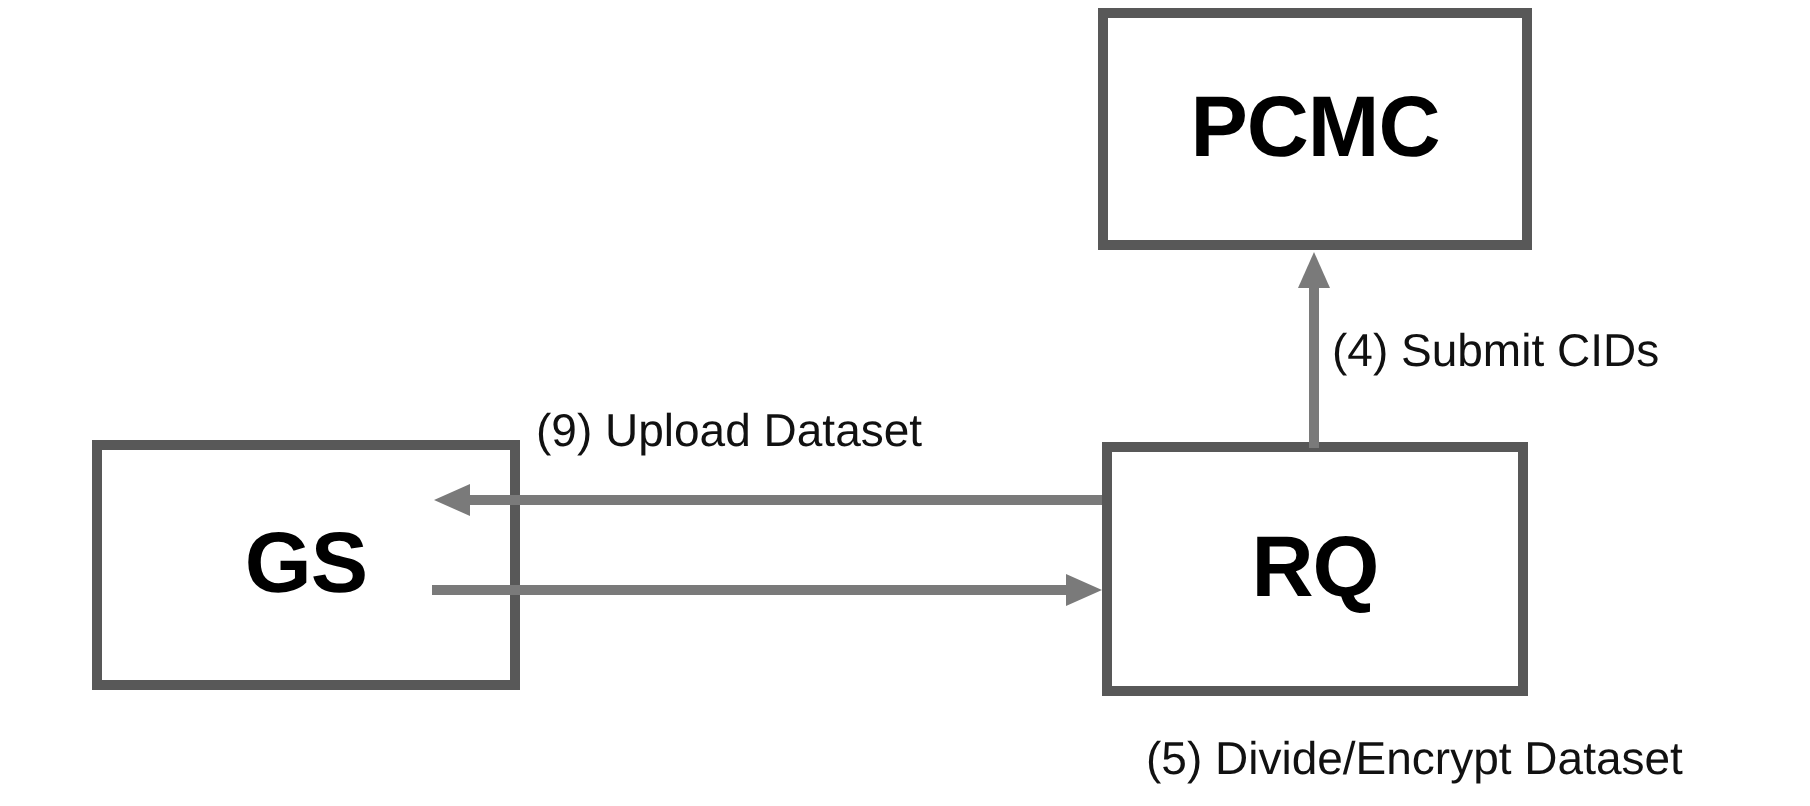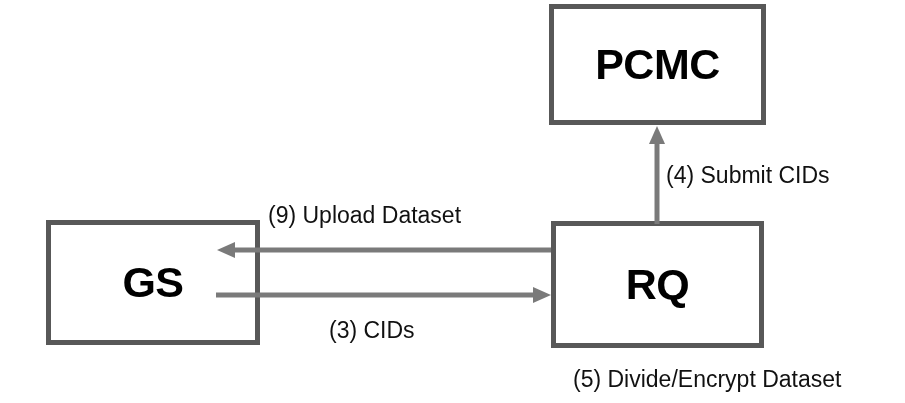--- a/index.html
+++ b/index.html
@@ -140,19 +140,18 @@
     <polygon points="341,11 323,3 323,19" fill="#7a7a7a"></polygon>
   </svg>
 
   <svg class="arrow-svg" id="arrow-submit-cids" viewBox="0 0 24 106">
     <line x1="12" y1="104" x2="12" y2="22" stroke="#7a7a7a" stroke-width="5"></line>
     <polygon points="12,6 4,24 20,24" fill="#7a7a7a"></polygon>
   </svg>
 
   <div class="edge-label" id="label-upload-dataset">(9) Upload Dataset</div>
 
-  <div class="edge-label" id="label-cids">(3) CIDs</div>
 
   <div class="edge-label" id="label-submit-cids">(4) Submit CIDs</div>
 
   <div class="edge-label" id="label-divide-encrypt">(5) Divide/Encrypt Dataset</div>
 
 </div>
 
 </body></html>

